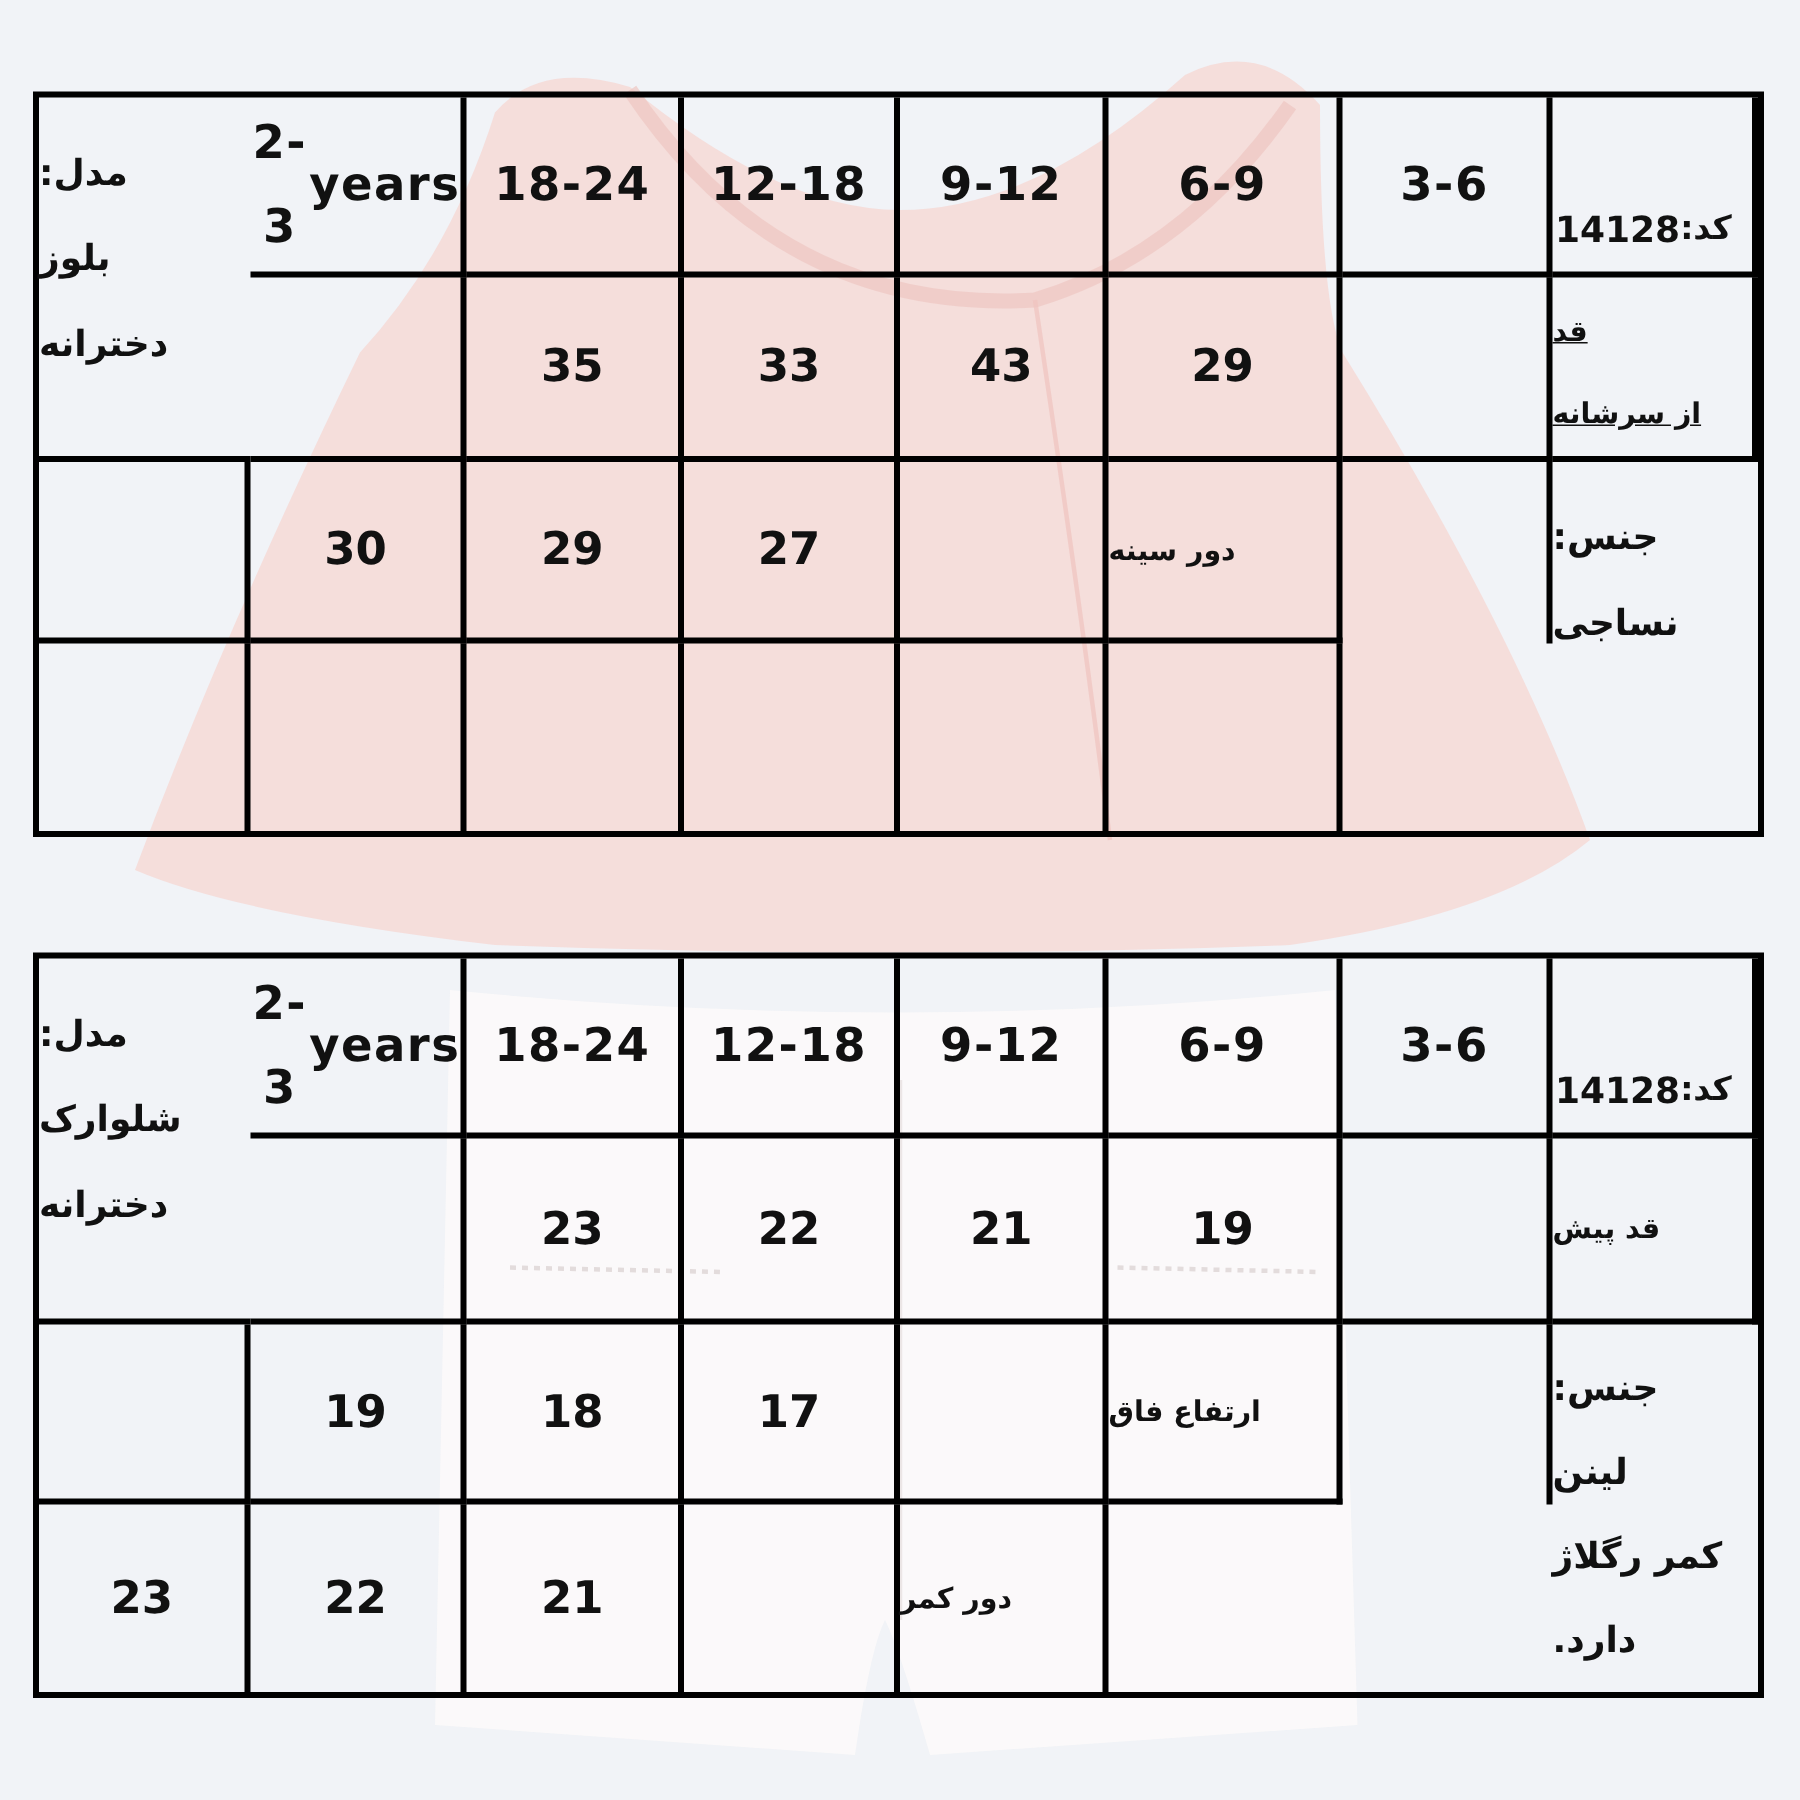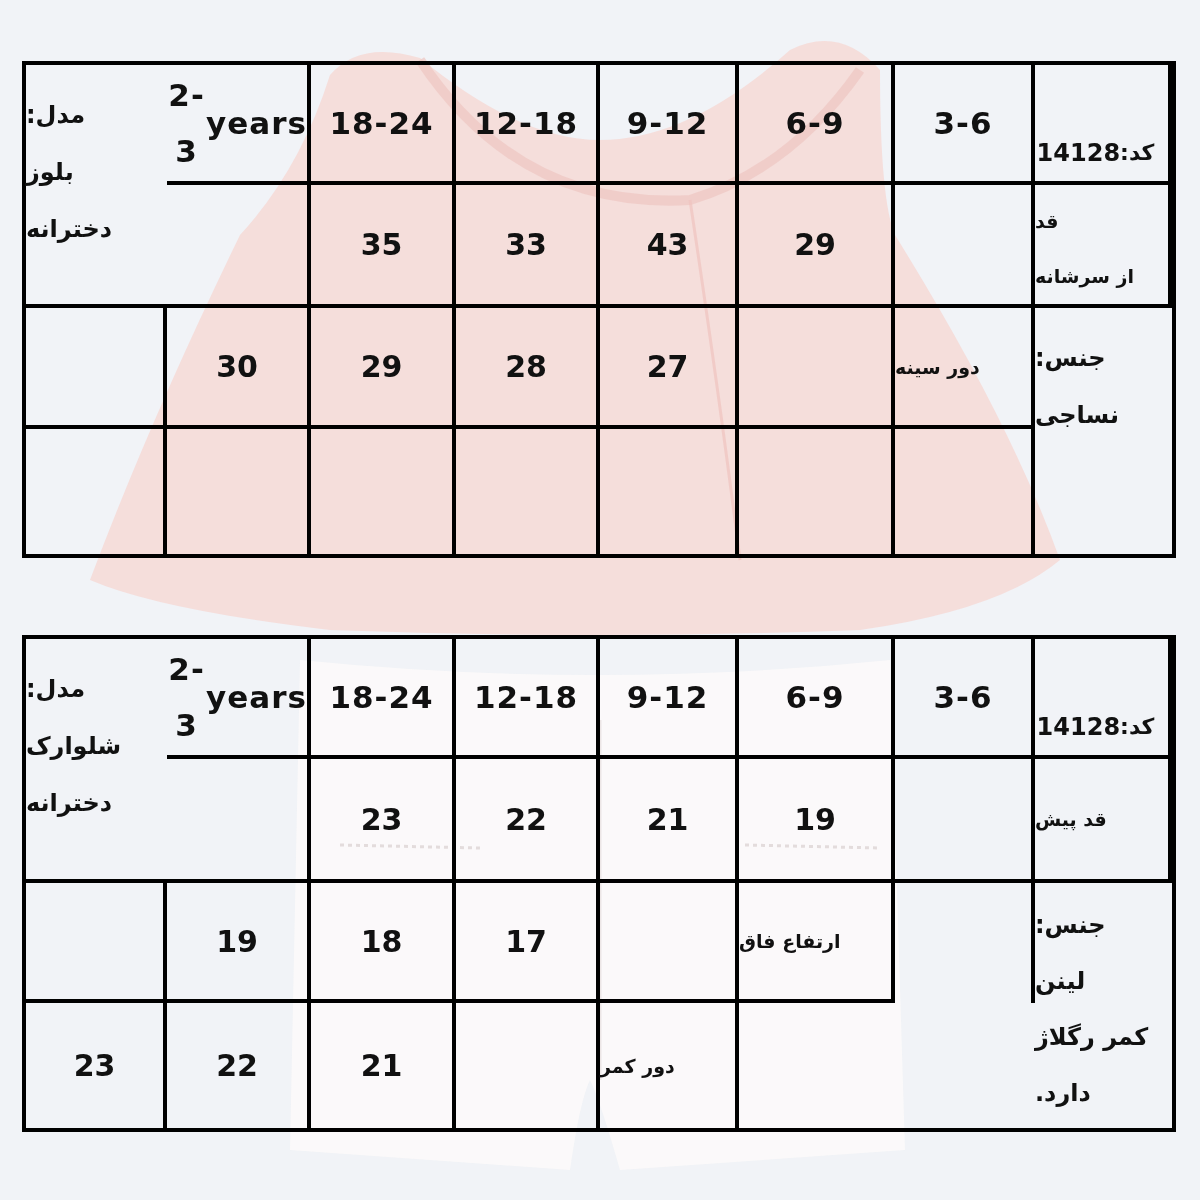--- a/index.html
+++ b/index.html
@@ -29,21 +29,21 @@
   #t1 { top: 61px; height: 497px;
     grid-template-columns: 141px 144px 145px 144px 139px 156px 140px 1fr;
     grid-template-rows: 120px 123px 121px 1fr; }
   #t2 { top: 635px; height: 497px;
     grid-template-columns: 141px 144px 145px 144px 139px 156px 140px 1fr;
     grid-template-rows: 120px 124px 120px 1fr; }
   .hdr { font-size: 31px; letter-spacing: 1px; }
   .hdr.two { flex-direction: row; line-height: 56px; }
   .num { font-size: 30px; }
   .lbl { font-size: 19px; direction: rtl; justify-content: flex-end !important; padding-right: 14px; }
-  .lbl.col { flex-direction: column; align-items: flex-end !important; justify-content: center; line-height: 55px; }
+  .lbl.col { flex-direction: column; align-items: flex-end !important; justify-content: center; line-height: 55px; text-decoration: underline; }
   .code { flex-direction: row; align-items: flex-end !important; padding-right: 12px; line-height: 56px; font-size: 22px; direction: rtl; }
   .code .n { font-size: 24px; direction: ltr; text-align: center; }
   .model { flex-direction: column; align-items: flex-end !important; justify-content: flex-start !important;
            padding: 22px 18px 0 0; direction: rtl; font-size: 24px; line-height: 57px; }
 </style>
 </head>
 <body>
 
 <svg class="garment" viewBox="0 0 1200 1200">
   <path d="M330 75 Q360 40 420 58 Q520 140 600 140 Q690 140 790 50 Q840 25 880 70 Q880 200 895 235
@@ -85,21 +85,20 @@
   <div class="num">29</div>
   <div class="num"></div>
   <div class="lbl col">
     <span>قد</span>
     <span>از سرشانه</span>
   </div>
 
   <div class="num"></div>
   <div class="num">30</div>
   <div class="num">29</div>
-  <div class="num">28</div>
   <div class="num">27</div>
   <div class="num"></div>
   <div class="lbl">دور سینه</div>
   <div class="model lastcol lastrow" style="grid-row: 3 / span 2; grid-column: 8;">
     <span>جنس:</span>
     <span>نساجی</span>
   </div>
 
   <div class="lastrow"></div>
   <div class="lastrow"></div>

